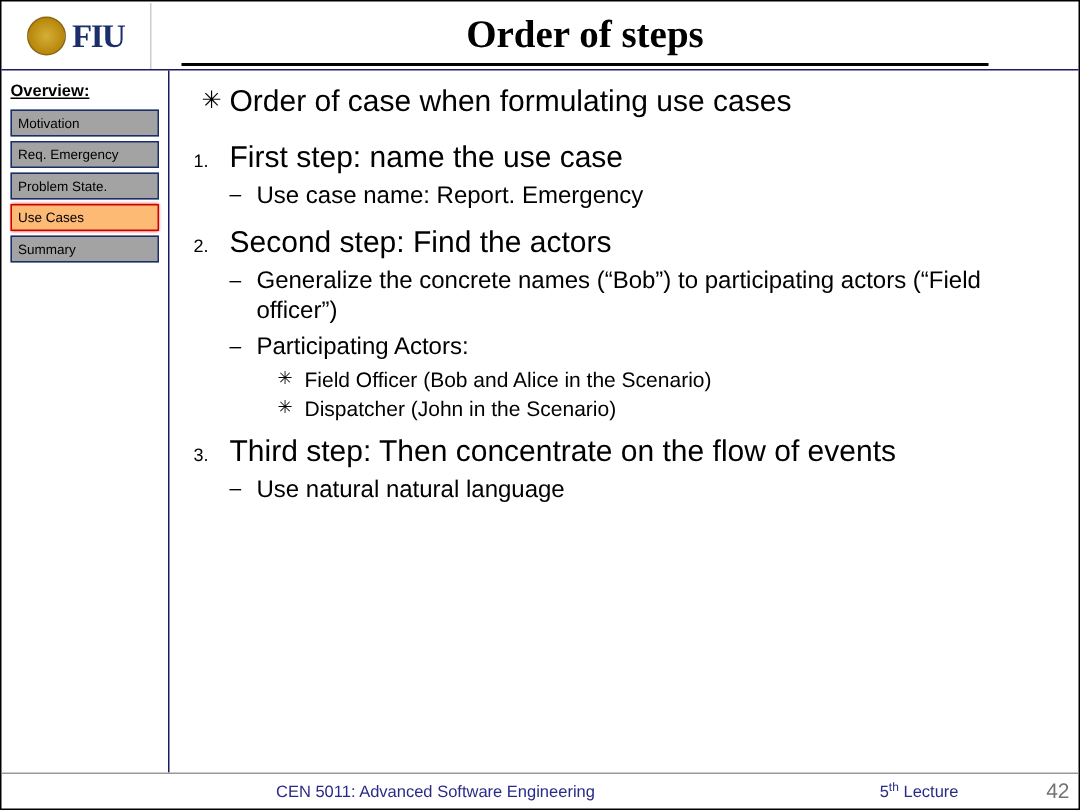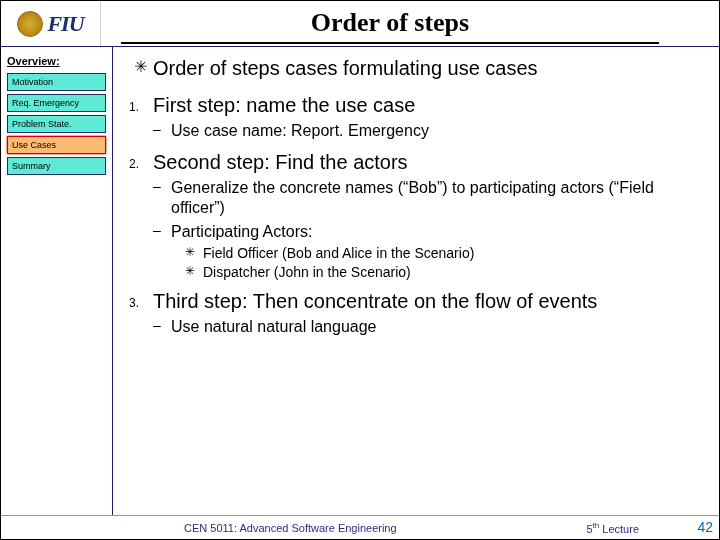--- a/index.html
+++ b/index.html
@@ -26,21 +26,21 @@
     display: flex; align-items: center; justify-content: center;
     gap: 4px;
     border-right: 1px solid #ccc;
   }
   .seal {
     width: 26px; height: 26px; border-radius: 50%;
     background: radial-gradient(circle, #d4af37 0%, #b8860b 70%, #8b6914 100%);
     border: 1px solid #8b6914;
   }
   .fiu {
-    font-style: italic; font-weight: bold; font-size: 22px;
+    font-weight: bold; font-size: 22px;
     color: #1a2e6b;
     letter-spacing: -1px;
     font-family: "Times New Roman", serif;
   }
   .title {
     flex: 1;
     text-align: center;
     font-size: 26px;
     font-weight: bold;
     font-family: "Times New Roman", serif;
@@ -61,21 +61,21 @@
   .sidebar-title {
     font-size: 11px; font-weight: bold;
     text-decoration: underline;
     margin-bottom: 6px;
   }
   .nav-item {
     font-size: 9px;
     padding: 3px 4px;
     margin-bottom: 3px;
     border: 1px solid #1a2e6b;
-    background: #5eead4;
+    background: #a3a3a3;
     color: #000;
   }
   .nav-item.active {
     border: 1px solid #c00;
     background: #fdba74;
     box-shadow: 0 0 2px #c00;
   }
   .content {
     flex: 1;
     padding: 10px 20px 10px 16px;
@@ -104,21 +104,21 @@
     font-size: 11px;
     color: #2a2a88;
     padding: 0 12px;
   }
   .footer .course { position: absolute; left: 170px; margin-left: 13px; }
   .footer .lecture { position: absolute; right: 80px; }
   .footer .lecture sup { font-size: 8px; }
   .pagenum {
     position: absolute;
     right: 6px; bottom: 4px;
-    font-size: 14px; color: #0369a1;
+    font-size: 14px; color: #737373;
   }
 </style>
 </head>
 <body>
 
 <div class="slide">
 
   <div class="header">
     <div class="logo">
       <div class="seal"></div>
@@ -135,21 +135,21 @@
       <div class="nav-item">Req. Emergency</div>
       <div class="nav-item">Problem State.</div>
       <div class="nav-item active">Use Cases</div>
       <div class="nav-item">Summary</div>
     </div>
 
     <div class="content">
 
       <div class="bullet-row">
         <div class="bullet-sym">✳</div>
-        <div class="bullet-text">Order of steps cases formulating use cases</div>
+        <div class="bullet-text">Order of case when formulating use cases</div>
       </div>
 
       <div class="num-row">
         <div class="num">1.</div>
         <div class="num-text">First step: name the use case</div>
       </div>
       <div class="sub1">
         <div class="sub1-sym">–</div>
         <div class="sub1-text">Use case name: Report. Emergency</div>
       </div>

